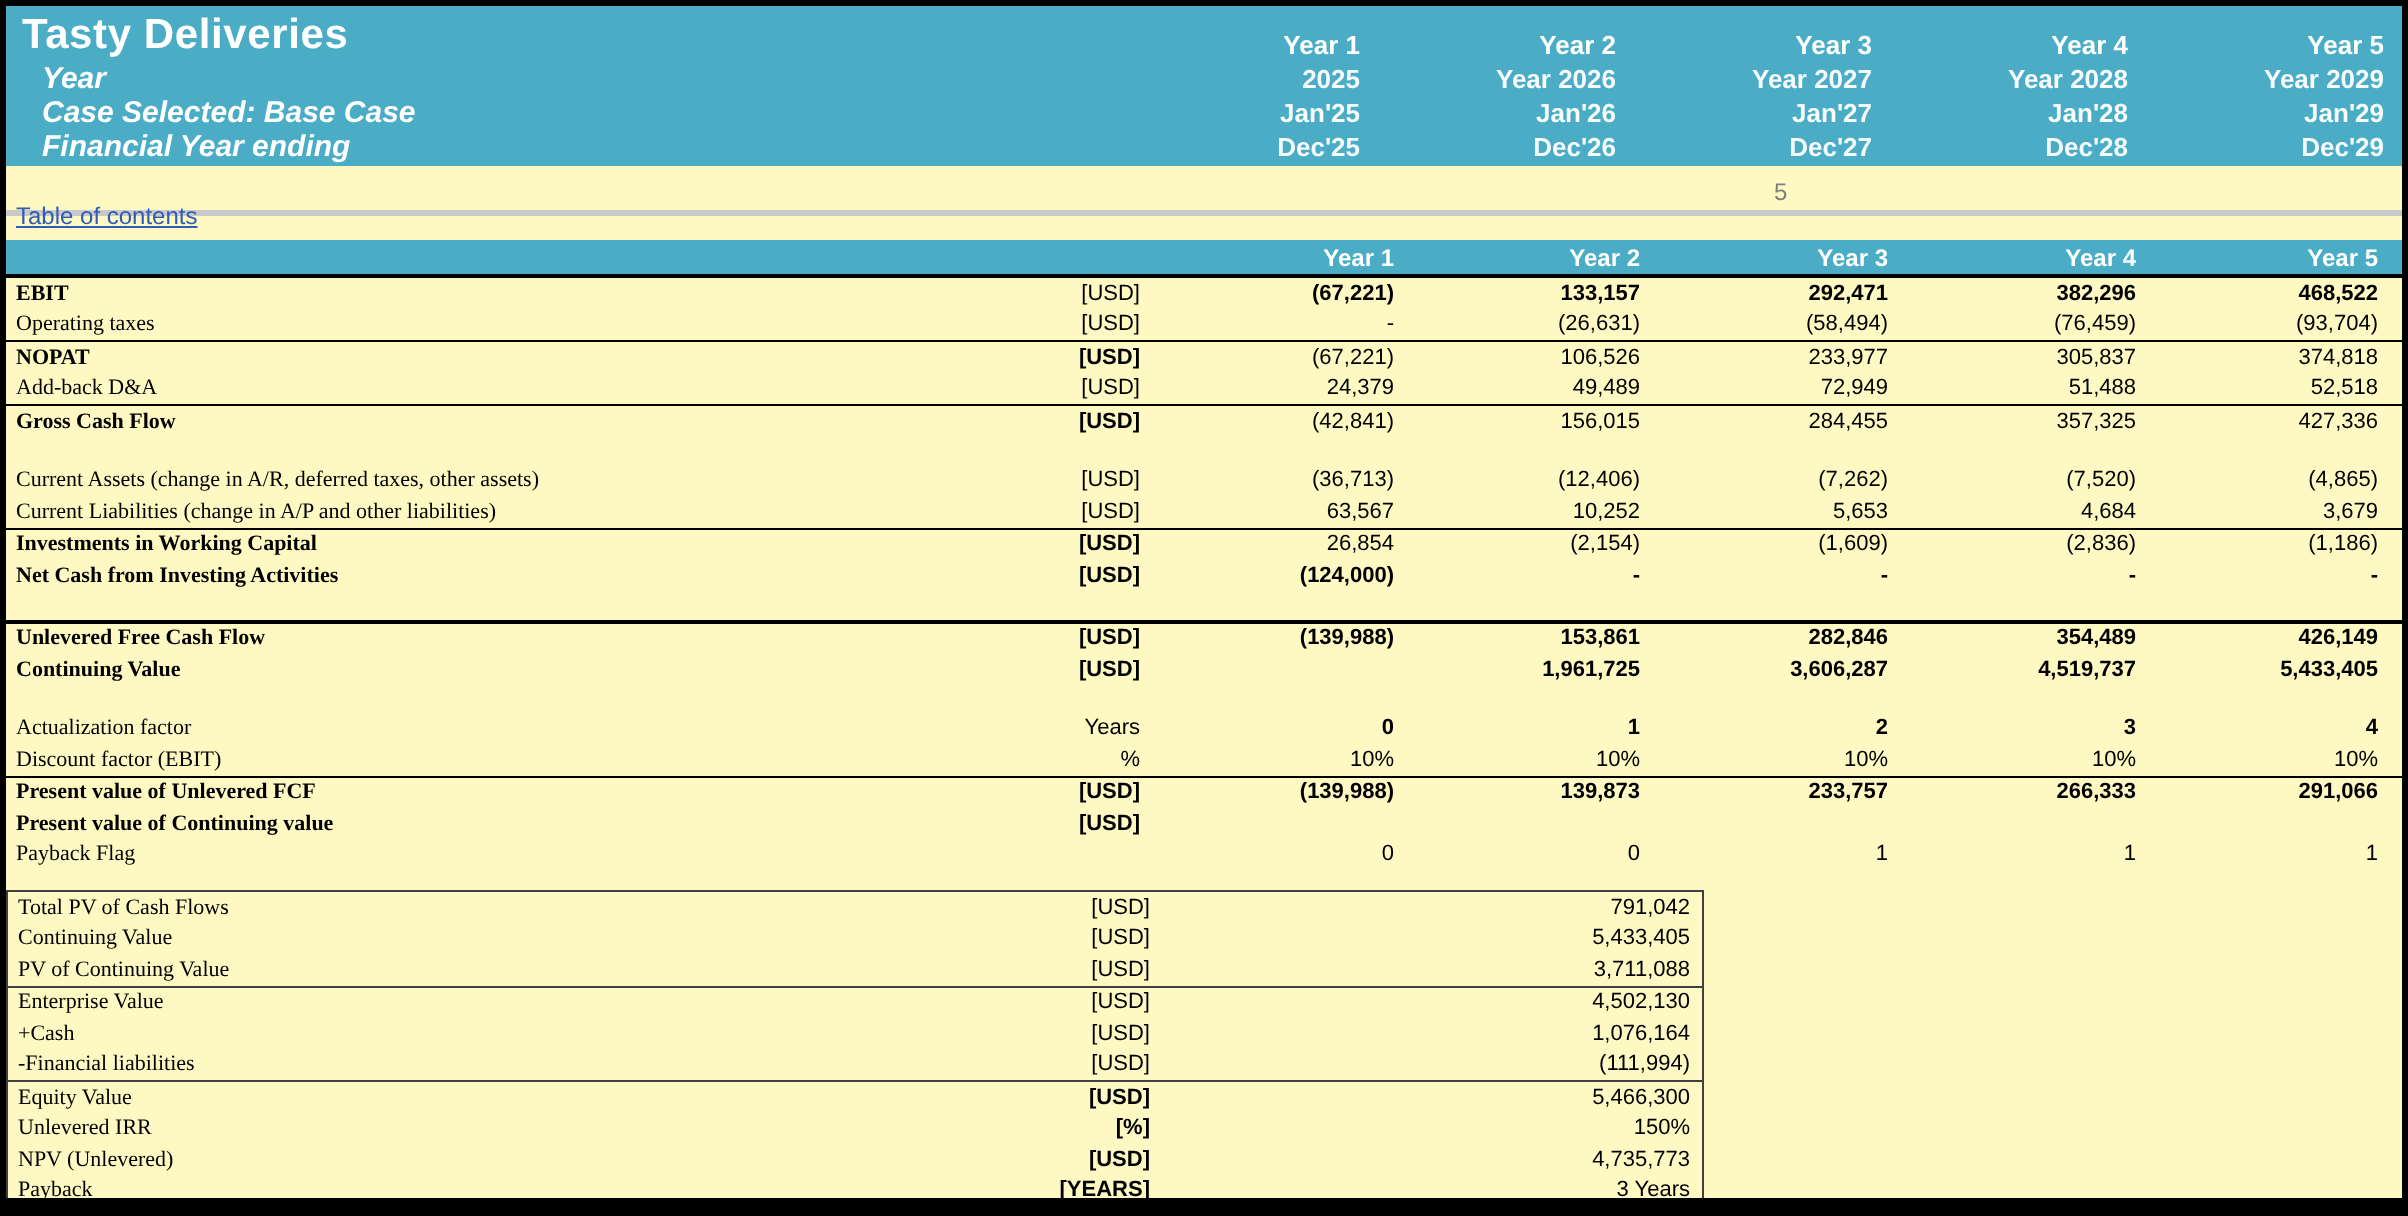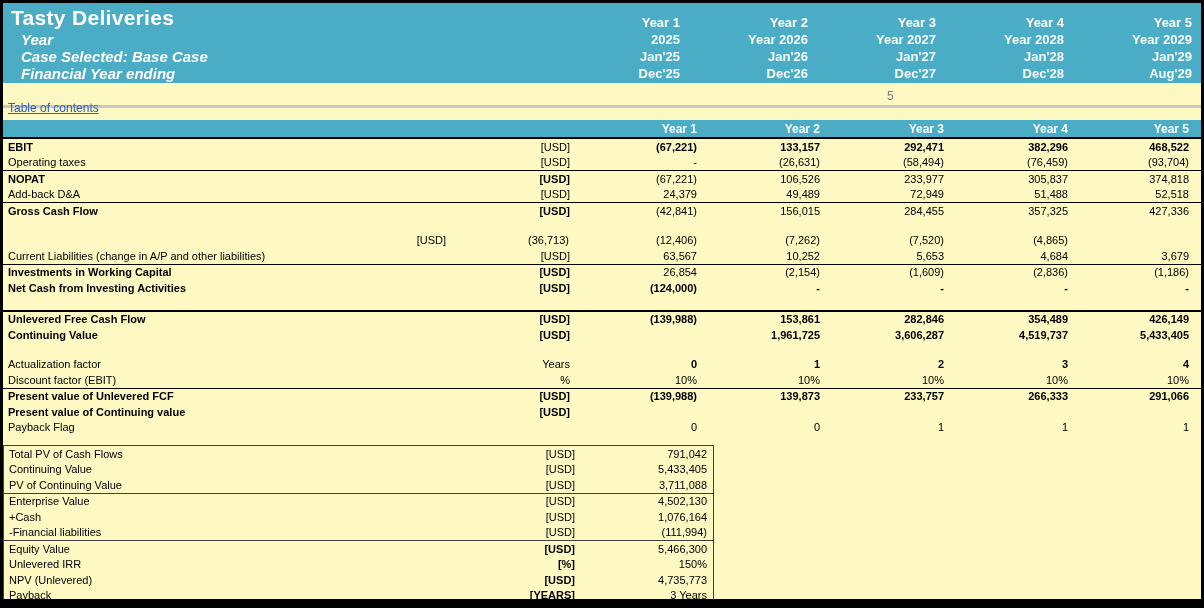--- a/index.html
+++ b/index.html
@@ -19,29 +19,29 @@
   .th-cell.dim{color:rgba(255,255,255,.95);font-weight:bold;}
   
   .toc-row{position:relative;height:18px;margin-top:4px;border-bottom:3px solid #C9C9C9;}
   .toc-link{position:absolute;left:5px;top:14px;font-size:12px;color:#2E5CB8;text-decoration:underline;cursor:pointer;}
   .page-num{position:absolute;left:884px;top:2px;font-size:12px;color:#7F7F7F;}
   
   .grid-row{display:grid;grid-template-columns:445px 124px 128px 123px 124px 124px 121px;}
   .band{margin-top:12px;background:#4BACC6;border-bottom:1px solid #000;height:17px;align-items:center;}
   .band .c-val{color:#fff;font-weight:bold;font-size:12px;}
   .row{height:15.5px;align-items:center;font-size:11px;}
-  .c-label{padding-left:5px;text-align:left;white-space:nowrap;overflow:hidden;}
+  .c-label{padding-left:5px;text-align:left;white-space:nowrap;overflow:hidden;font-family:Liberation Serif, serif;}
   .c-unit{text-align:right;padding-right:2px;white-space:nowrap;}
   .c-val{text-align:right;padding-right:3px;white-space:nowrap;}
   .bt-thin{border-top:1px solid #000;}
   .bt-thick{border-top:2px solid #000;}
   .spacer{height:14px;}
   .bold{font-weight:bold;}
   
-  .sumbox{width:711px;margin-top:10px;border:1px solid #404040;box-sizing:border-box;}
+  .sumbox{width:849px;margin-top:10px;border:1px solid #404040;box-sizing:border-box;}
   .srow{display:grid;grid-template-columns:443px 130px auto;height:15.5px;align-items:center;font-size:11px;}
   .srow .c-val{padding-right:6px;}
   .sb-thin{border-top:1px solid #404040;}
 </style>
 </head>
 <body>
 
 <div class="page">
 
   <div class="topheader">
@@ -64,21 +64,21 @@
         <div class="th-cell dim">Year 2029</div>
         <div class="th-cell dim">Jan'25</div>
         <div class="th-cell dim">Jan'26</div>
         <div class="th-cell dim">Jan'27</div>
         <div class="th-cell dim">Jan'28</div>
         <div class="th-cell dim">Jan'29</div>
         <div class="th-cell dim">Dec'25</div>
         <div class="th-cell dim">Dec'26</div>
         <div class="th-cell dim">Dec'27</div>
         <div class="th-cell dim">Dec'28</div>
-        <div class="th-cell dim">Aug'29</div>
+        <div class="th-cell dim">Dec'29</div>
       </div>
   </div>
 
   <div class="toc-row">
     <a class="toc-link">Table of contents</a>
     <span class="page-num">5</span>
   </div>
 
   <div class="grid-row band" id="band">
       <div class="c-label"></div>
@@ -131,20 +131,21 @@
         <div class="c-label bold">Gross Cash Flow</div>
         <div class="c-unit bold">[USD]</div>
         <div class="c-val">(42,841)</div>
         <div class="c-val">156,015</div>
         <div class="c-val">284,455</div>
         <div class="c-val">357,325</div>
         <div class="c-val">427,336</div>
       </div>
       <div class="spacer"></div>
       <div class="grid-row row">
+        <div class="c-label">Current Assets (change in A/R, deferred taxes, other assets)</div>
         <div class="c-unit">[USD]</div>
         <div class="c-val">(36,713)</div>
         <div class="c-val">(12,406)</div>
         <div class="c-val">(7,262)</div>
         <div class="c-val">(7,520)</div>
         <div class="c-val">(4,865)</div>
       </div>
       <div class="grid-row row">
         <div class="c-label">Current Liabilities (change in A/P and other liabilities)</div>
         <div class="c-unit">[USD]</div>

